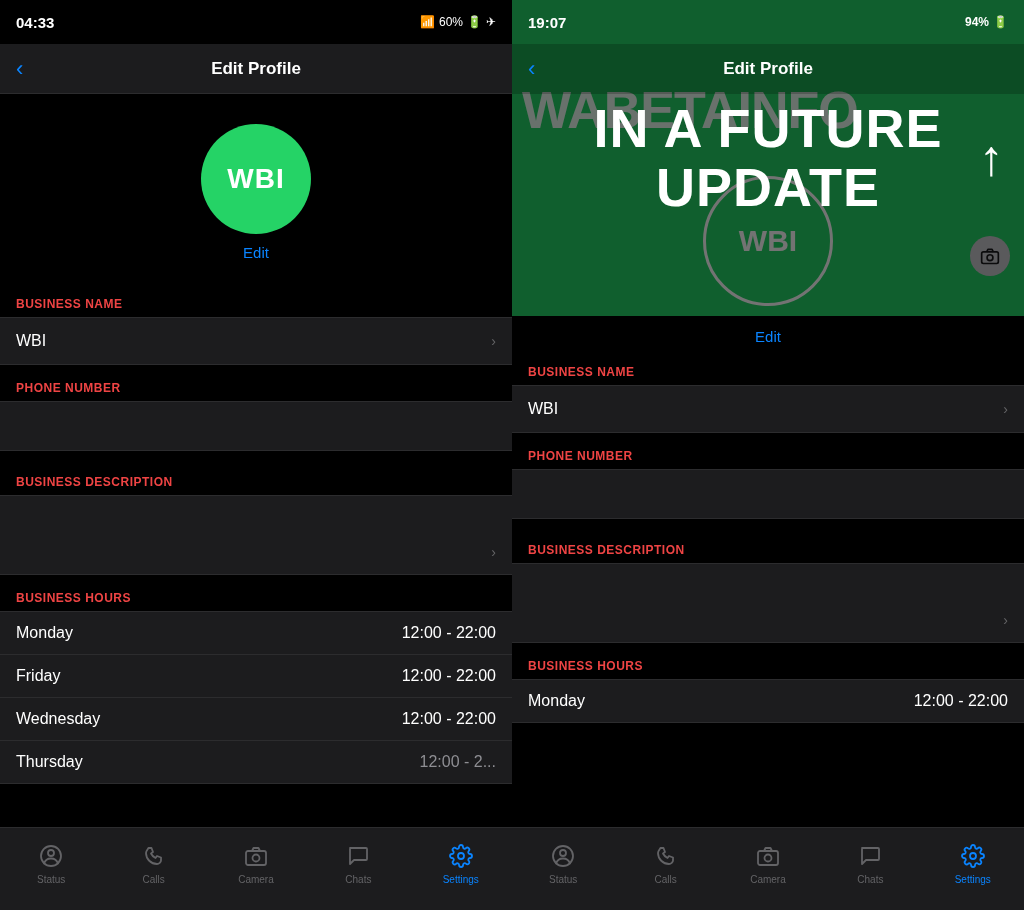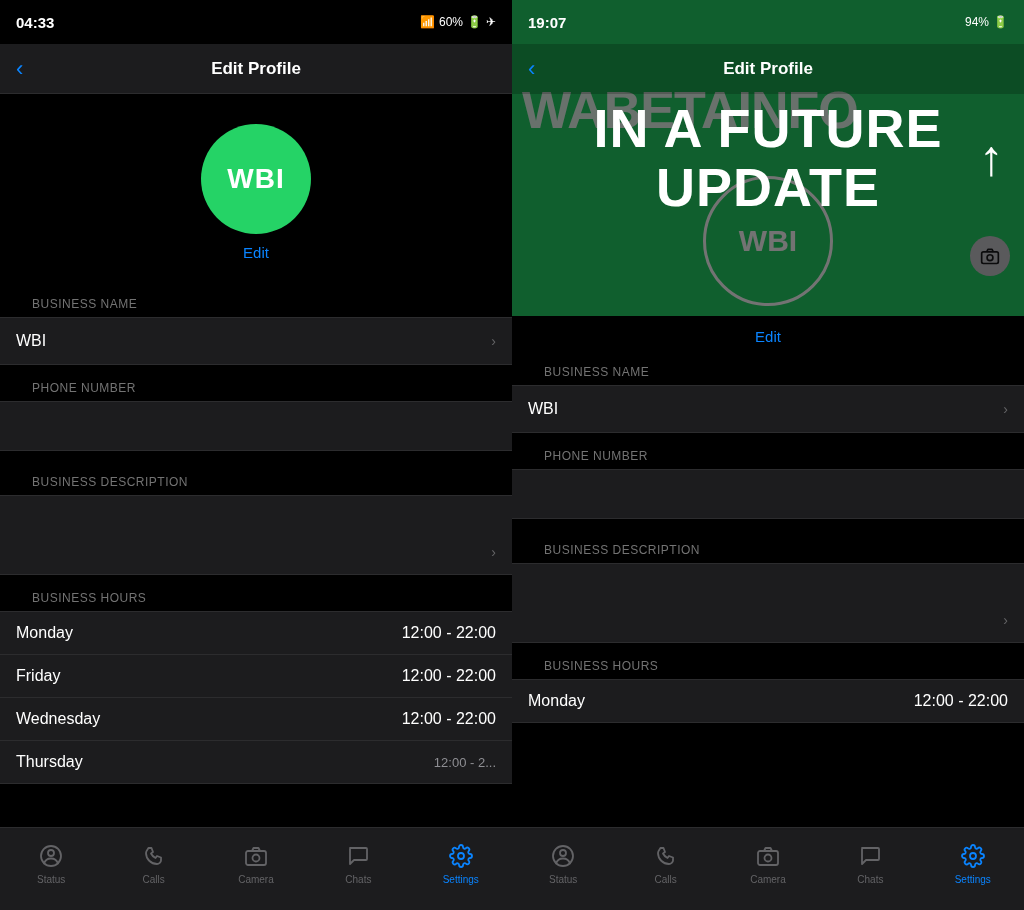--- a/index.html
+++ b/index.html
@@ -101,26 +101,26 @@
       font-size: 15px;
       margin-top: 10px;
       cursor: pointer;
     }
 
     
     .form-section {
       margin-top: 16px;
     }
     .section-label {
-      color: #737373;
+      color: #ef4444;
       font-size: 12px;
-      font-weight: 400;
+      font-weight: 700;
       text-transform: uppercase;
       letter-spacing: 0.5px;
-      padding: 0 32px 6px;
+      padding: 0 16px 6px;
     }
     .form-row {
       background: #1c1c1e;
       padding: 14px 16px;
       display: flex;
       align-items: center;
       justify-content: space-between;
       border-top: 1px solid #2c2c2e;
       border-bottom: 1px solid #2c2c2e;
     }
@@ -376,21 +376,21 @@
       <div class="hours-row">
         <span class="day-name">Friday</span>
         <span class="day-hours">12:00 - 22:00</span>
       </div>
       <div class="hours-row">
         <span class="day-name">Wednesday</span>
         <span class="day-hours">12:00 - 22:00</span>
       </div>
       <div class="hours-row">
         <span class="day-name">Thursday</span>
-        <span class="day-hours" style="color:#8e8e93; font-size:13px;">12:00 - 2...</span>
+        <span class="day-hours" style="color:#8e8e93; font-size:16px;">12:00 - 2...</span>
       </div>
     </div>
   </div>
 
   <div class="bottom-nav">
     <div class="nav-item">
       <span class="nav-icon">
         <svg width="24" height="24" viewBox="0 0 24 24" fill="none">
           <circle cx="12" cy="12" r="10" stroke="#636366" stroke-width="1.8"></circle>
           <circle cx="12" cy="9" r="3" stroke="#636366" stroke-width="1.8"></circle>
@@ -436,21 +436,21 @@
     </div>
   </div>
 </div>
 
 <div class="right-panel">
 
   <div class="cover-area">
 
     <div class="status-bar-right">
       <span style="color:#fff;font-size:15px;font-weight:600;">19:07</span>
-      <div style="display:flex;align-items:center;gap:4px;">
+      <div style="display:flex;align-items:center;gap:4px;font-weight:bold;">
         <span style="color:#fff;font-size:12px;">94%</span>
         <span style="font-size:12px;color:#fff;">🔋</span>
       </div>
     </div>
 
     <div style="position:absolute;top:44px;left:0;right:0;height:50px;display:flex;align-items:center;justify-content:center;z-index:10;background:rgba(0,0,0,0.2);">
       <span style="position:absolute;left:16px;color:#0a84ff;font-size:22px;cursor:pointer;">‹</span>
       <span style="color:#fff;font-size:17px;font-weight:600;">Edit Profile</span>
     </div>
 

